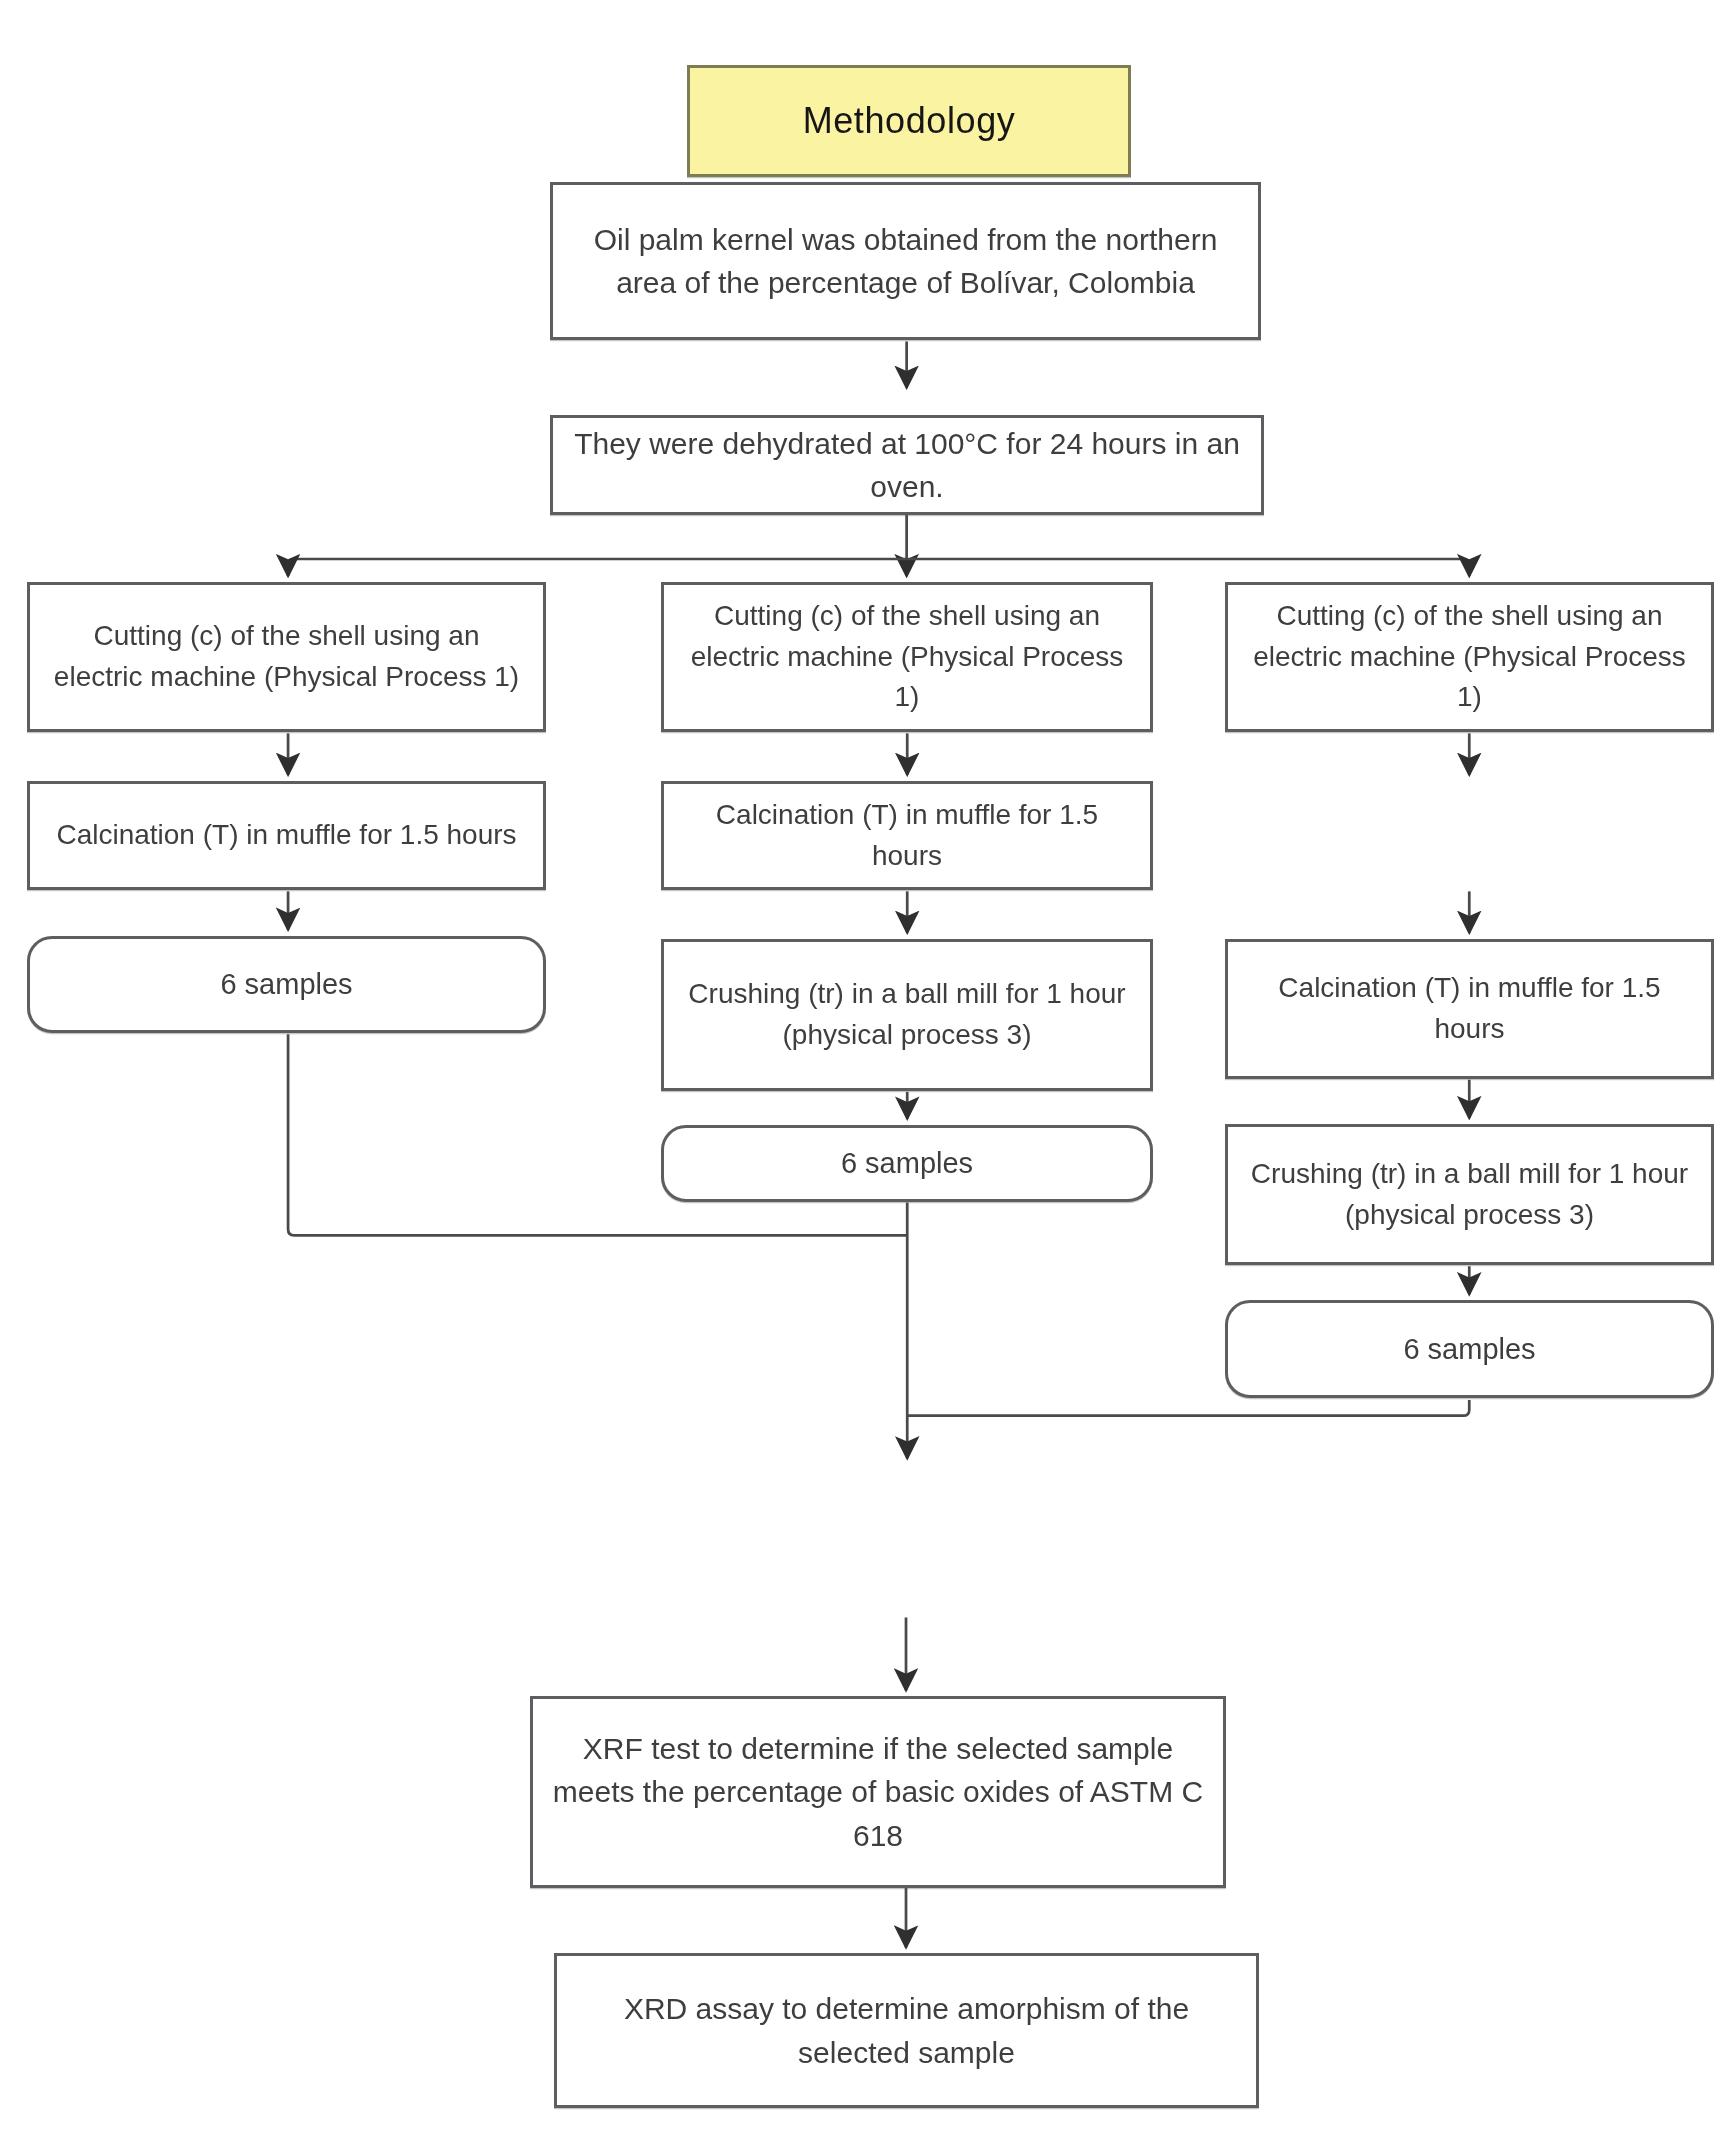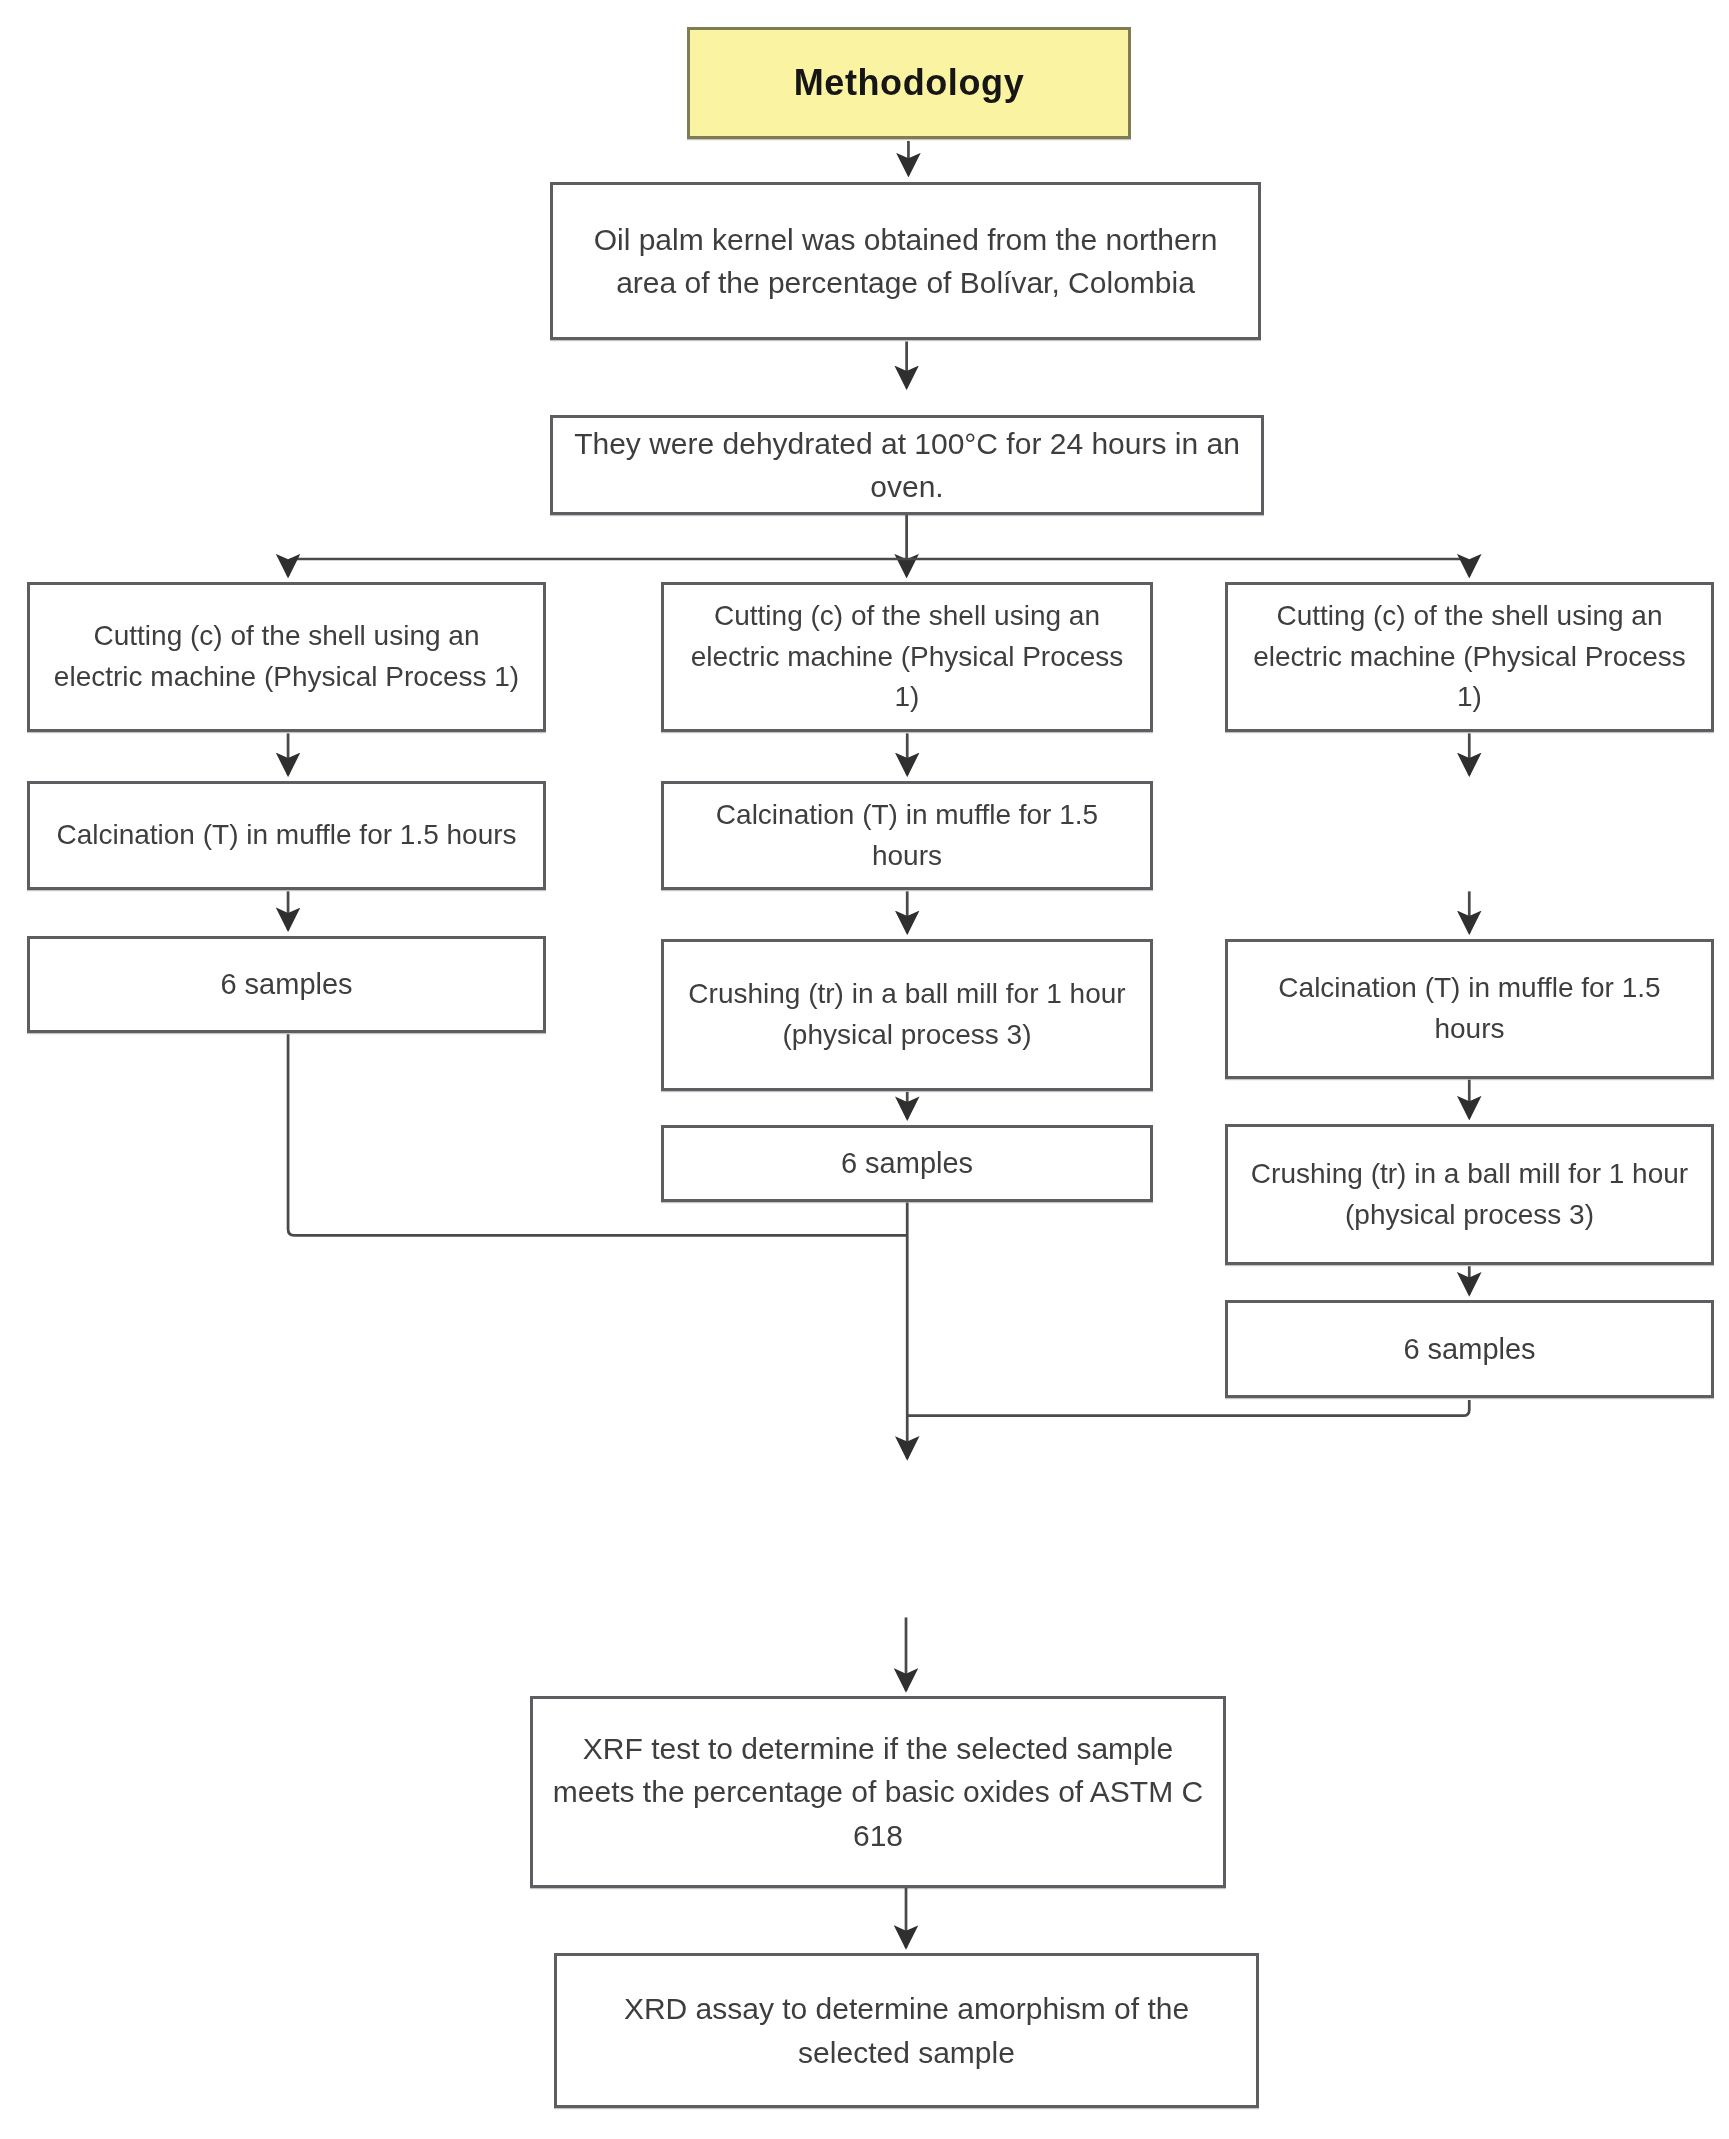--- a/index.html
+++ b/index.html
@@ -36,28 +36,30 @@
     font-size: 28px;
     line-height: 1.45;
     padding: 4.9px 17px;
     box-shadow: 0 1.2px 0 rgba(90,90,90,0.35);
   }
   .node.wide {
     font-size: 30px;
   }
   .node.samples {
     font-size: 29px;
+    border-radius: 25px;
   }
   .node.start {
     background: #faf3a1;
     border-color: #7d7c52;
     color: #161616;
-    font-weight: 700;
+    font-weight: 400;
     font-size: 36px;
     letter-spacing: 0.6px;
+    margin-top: 38px;
   }
 </style>
 </head>
 <body>
 
 <div class="canvas">
 
   <svg class="wires" viewBox="0 0 2847 3522" xmlns="http://www.w3.org/2000/svg">
     <defs>
       <marker id="arrow" viewBox="0 0 10 10" refX="9" refY="5" markerWidth="9" markerHeight="9" orient="auto">

